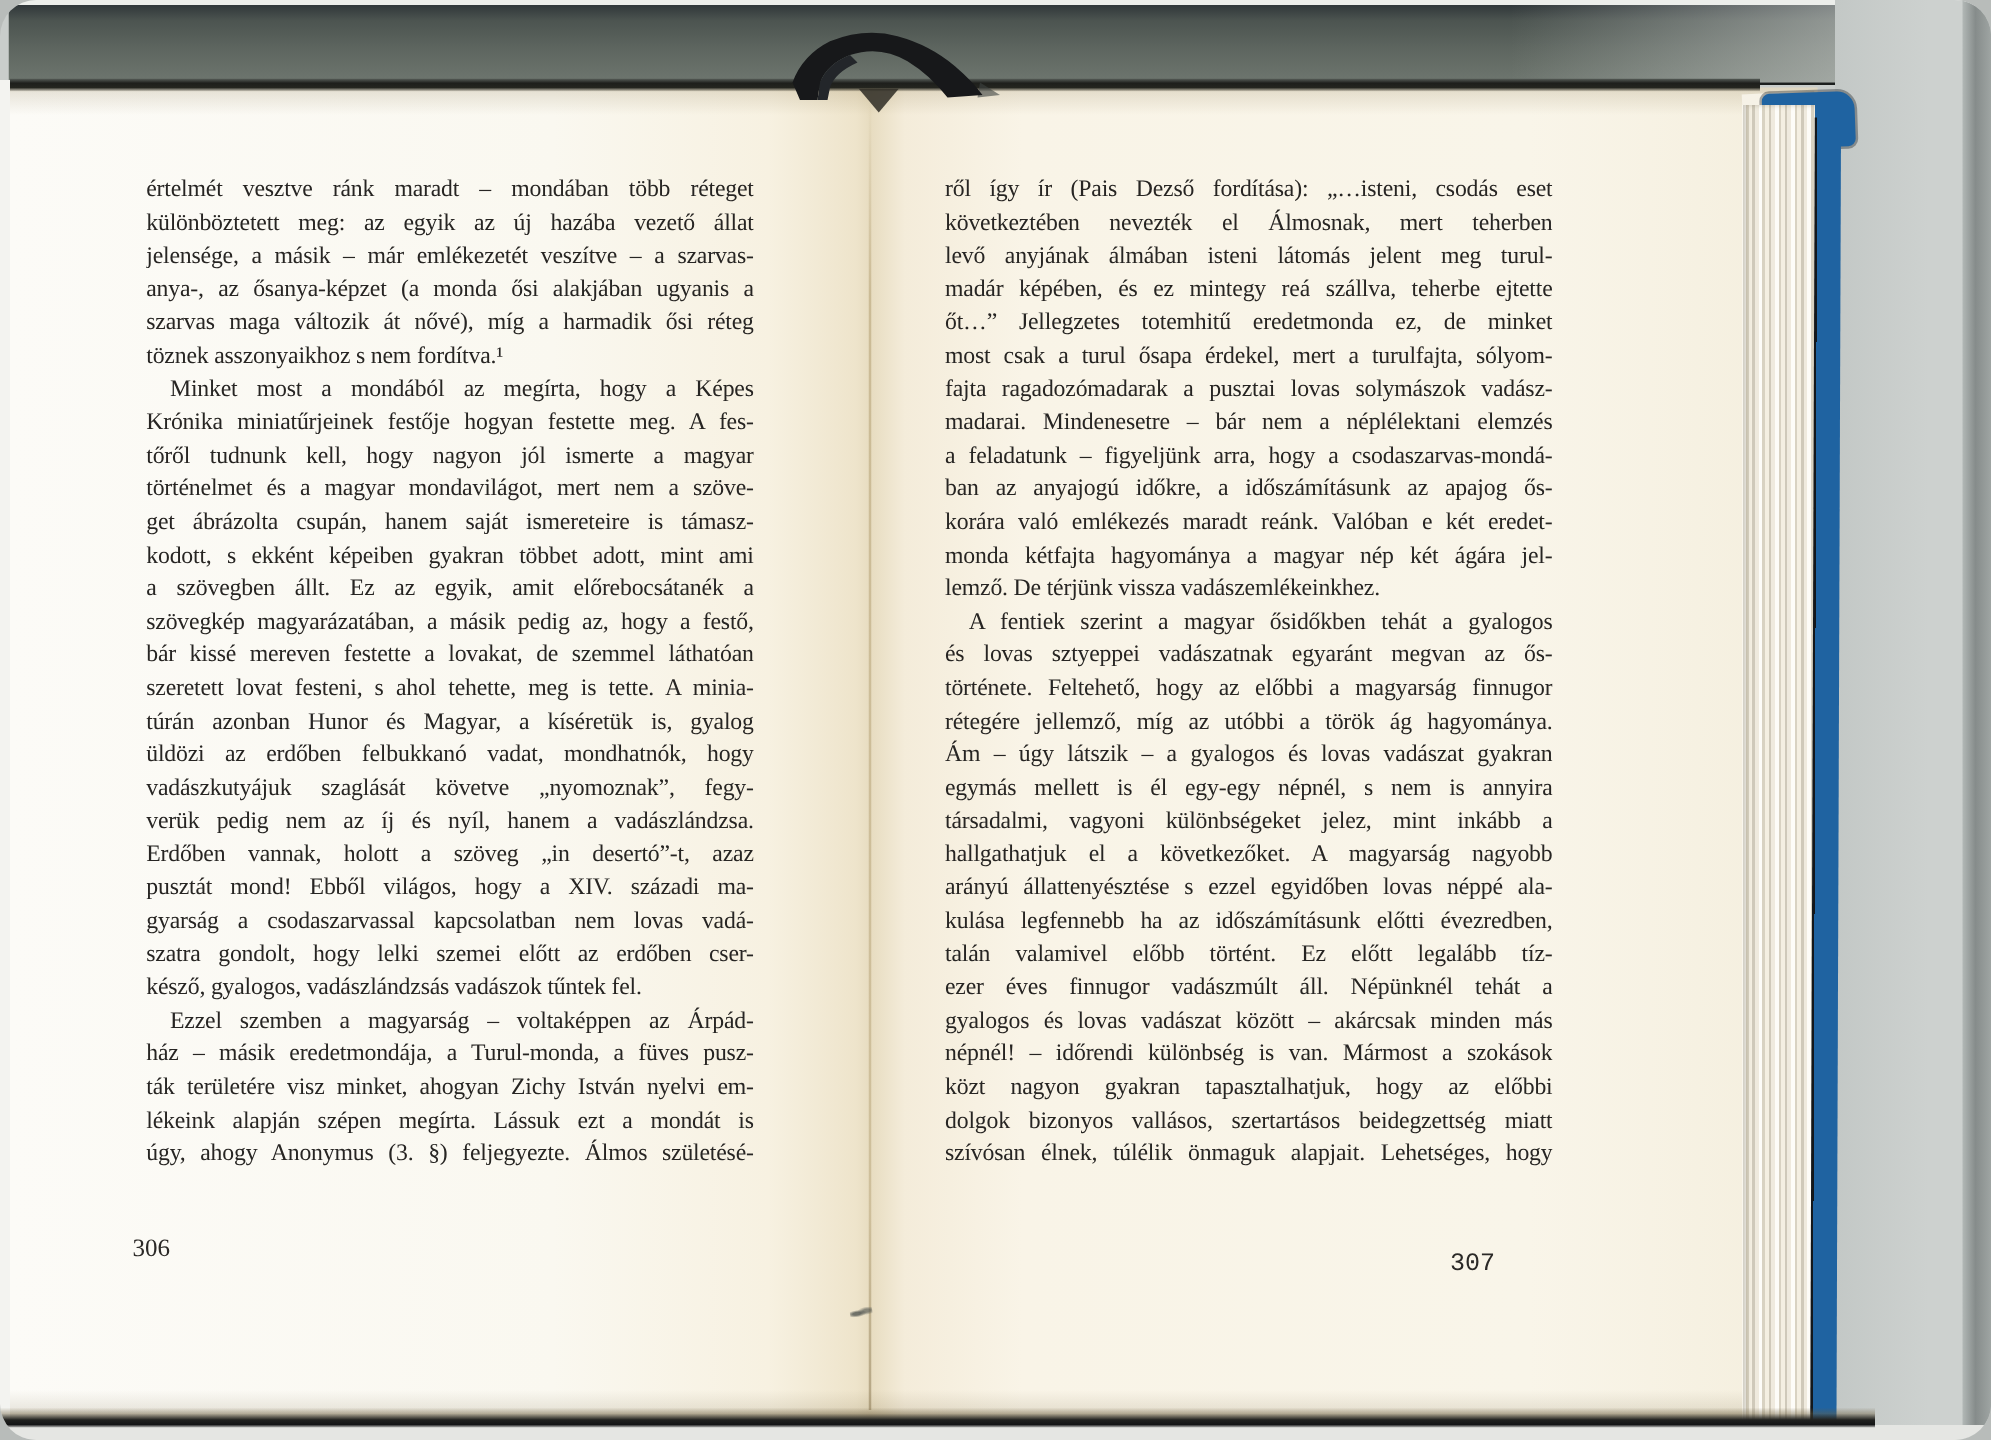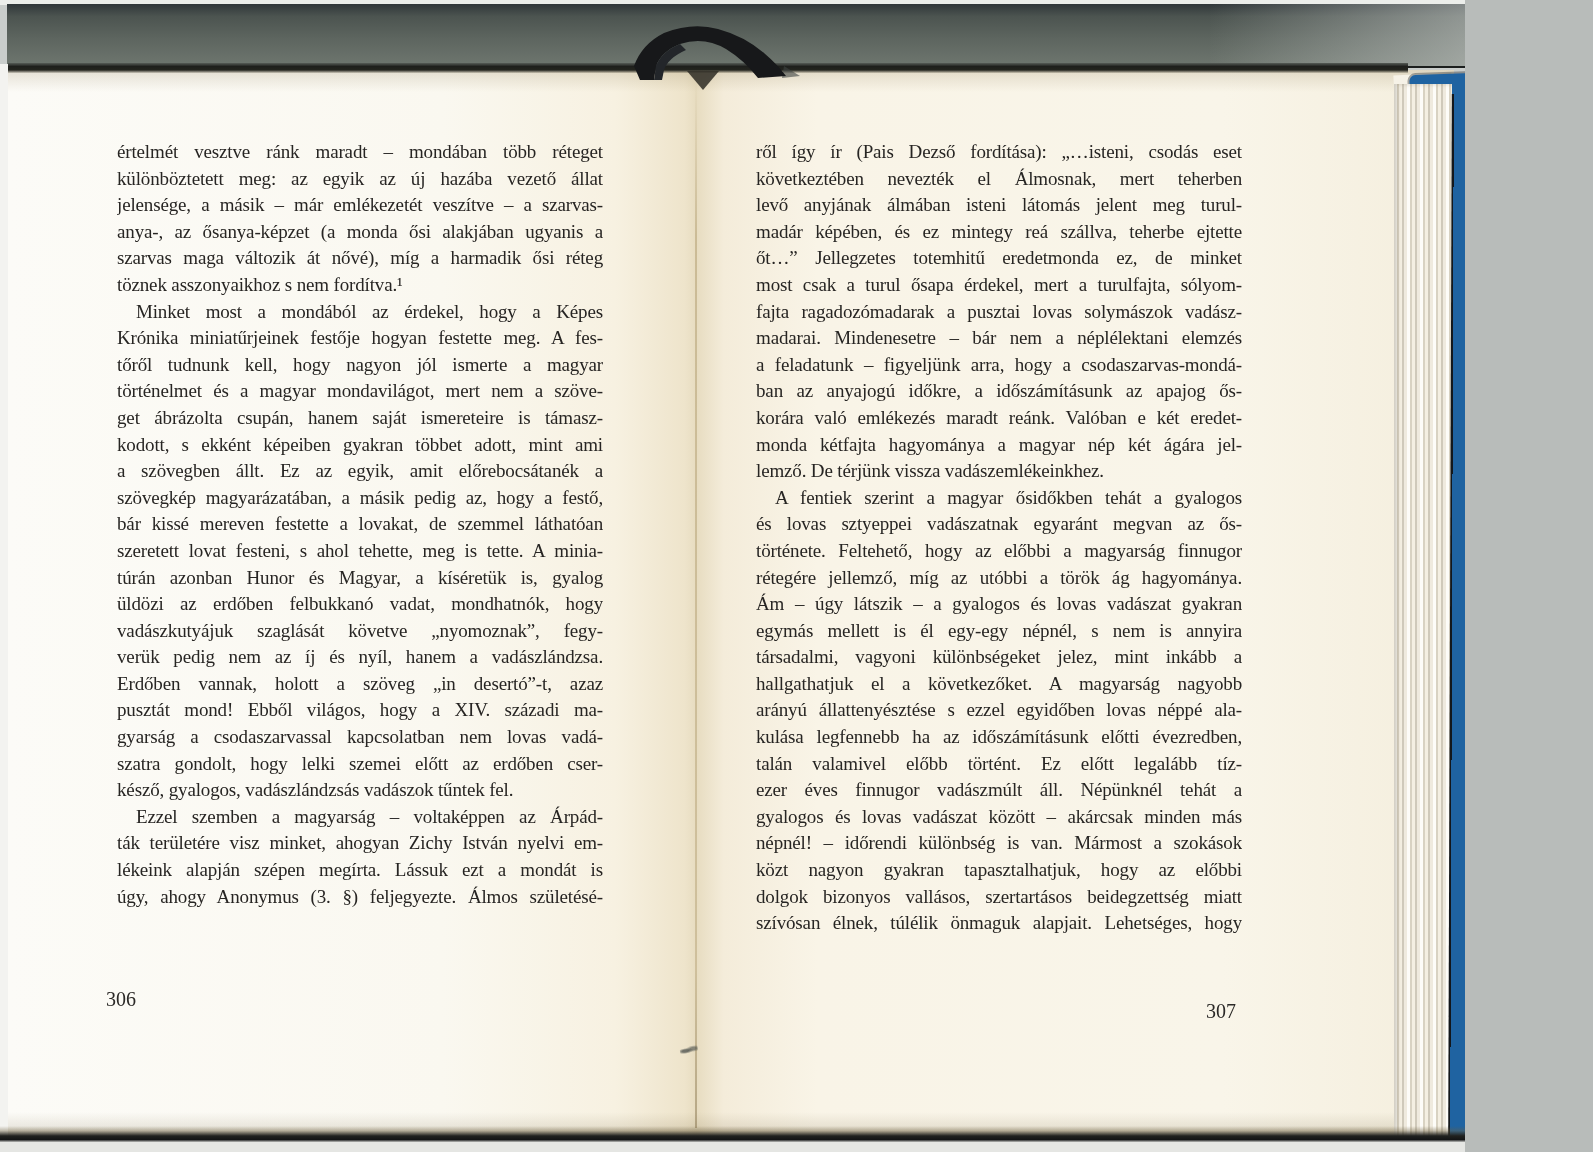--- a/index.html
+++ b/index.html
@@ -1,18 +1,18 @@
 <!DOCTYPE html>
 <html style="--cover-blue: #1f63a1; --paper-cream: #f8f3e6; --shelf-gray-green: #5a625c; --bg-gray: #c9cdcb; --ink: #272523;"><head>
 <meta charset="utf-8">
 <style>
   html,body{margin:0;padding:0;background:#b8bcba;}
-  #scan{position:relative;width:1465px;height:1152px;overflow:hidden;
+  #scan{position:relative;width:1593px;height:1152px;overflow:hidden;
         background:var(--bg-gray,#c9cdcb);
-        font-family:"Liberation Serif","DejaVu Serif",serif;}
+        font-family:"Liberation Serif","DejaVu Serif",serif;border-radius:29px;}
 
   
   .top-sliver{position:absolute;left:0;top:0;width:100%;height:5px;background:#eceeeb;}
   
   .left-sliver{position:absolute;left:0;top:64px;width:9px;height:1078px;background:#f3f3f0;}
   
   .shelf-strip{position:absolute;left:7px;top:4px;width:1540px;height:62px;
     background:
       linear-gradient(to right, rgba(255,255,255,0) 0 78%, rgba(210,214,211,.55) 96%, rgba(210,214,211,.8) 100%),
       linear-gradient(to bottom,#30373a 0%,#4c5450 20%,#5d655f 55%,#6e766f 100%);
@@ -80,21 +80,21 @@
   .page-text{position:absolute;top:139px;width:486px;color:#272523;
     font-size:19px;line-height:26.6px;letter-spacing:-0.15px;}
   .page-text.left{left:117px;}
   .page-text.right{left:756px;}
   .line{height:26.6px;overflow:hidden;text-align:justify;text-align-last:justify;}
   .line.indent{text-indent:19px;}
   .line.para-end{text-align-last:left;}
 
   .page-number{position:absolute;color:#2b2927;font-size:20px;}
   .page-number.left{left:106px;top:988px;}
-  .page-number.right{left:1206px;top:1000px;}
+  .page-number.right{left:1160px;top:1000px;font-family:Liberation Mono, monospace;}
 </style>
 </head>
 <body>
 
 <div id="scan">
 
   <div class="top-sliver"></div>
   <div class="shelf-strip"></div>
   <div class="bg-right"></div>
   <div class="bg-right-band"></div>
@@ -122,40 +122,41 @@
   <div class="book-bottom-edge"></div>
   <div class="smudge"></div>
 
   <div class="page-text left">
       <div class="line">értelmét vesztve ránk maradt – mondában több réteget</div>
       <div class="line">különböztetett meg: az egyik az új hazába vezető állat</div>
       <div class="line">jelensége, a másik – már emlékezetét veszítve – a szarvas-</div>
       <div class="line">anya-, az ősanya-képzet (a monda ősi alakjában ugyanis a</div>
       <div class="line">szarvas maga változik át nővé), míg a harmadik ősi réteg</div>
       <div class="line para-end">töznek asszonyaikhoz s nem fordítva.¹</div>
-      <div class="line indent">Minket most a mondából az érdekel, hogy a Képes</div>
+      <div class="line indent">Minket most a mondából az megírta, hogy a Képes</div>
       <div class="line">Krónika miniatűrjeinek festője hogyan festette meg. A fes-</div>
       <div class="line">tőről tudnunk kell, hogy nagyon jól ismerte a magyar</div>
       <div class="line">történelmet és a magyar mondavilágot, mert nem a szöve-</div>
       <div class="line">get ábrázolta csupán, hanem saját ismereteire is támasz-</div>
       <div class="line">kodott, s ekként képeiben gyakran többet adott, mint ami</div>
       <div class="line">a szövegben állt. Ez az egyik, amit előrebocsátanék a</div>
       <div class="line">szövegkép magyarázatában, a másik pedig az, hogy a festő,</div>
       <div class="line">bár kissé mereven festette a lovakat, de szemmel láthatóan</div>
       <div class="line">szeretett lovat festeni, s ahol tehette, meg is tette. A minia-</div>
       <div class="line">túrán azonban Hunor és Magyar, a kíséretük is, gyalog</div>
       <div class="line">üldözi az erdőben felbukkanó vadat, mondhatnók, hogy</div>
       <div class="line">vadászkutyájuk szaglását követve „nyomoznak”, fegy-</div>
       <div class="line">verük pedig nem az íj és nyíl, hanem a vadászlándzsa.</div>
       <div class="line">Erdőben vannak, holott a szöveg „in desertó”-t, azaz</div>
       <div class="line">pusztát mond! Ebből világos, hogy a XIV. századi ma-</div>
       <div class="line">gyarság a csodaszarvassal kapcsolatban nem lovas vadá-</div>
       <div class="line">szatra gondolt, hogy lelki szemei előtt az erdőben cser-</div>
       <div class="line para-end">késző, gyalogos, vadászlándzsás vadászok tűntek fel.</div>
       <div class="line indent">Ezzel szemben a magyarság – voltaképpen az Árpád-</div>
+      <div class="line">ház – másik eredetmondája, a Turul-monda, a füves pusz-</div>
       <div class="line">ták területére visz minket, ahogyan Zichy István nyelvi em-</div>
       <div class="line">lékeink alapján szépen megírta. Lássuk ezt a mondát is</div>
       <div class="line">úgy, ahogy Anonymus (3. §) feljegyezte. Álmos születésé-</div>
     </div>
   <div class="page-text right">
       <div class="line">ről így ír (Pais Dezső fordítása): „…isteni, csodás eset</div>
       <div class="line">következtében nevezték el Álmosnak, mert teherben</div>
       <div class="line">levő anyjának álmában isteni látomás jelent meg turul-</div>
       <div class="line">madár képében, és ez mintegy reá szállva, teherbe ejtette</div>
       <div class="line">őt…” Jellegzetes totemhitű eredetmonda ez, de minket</div>

